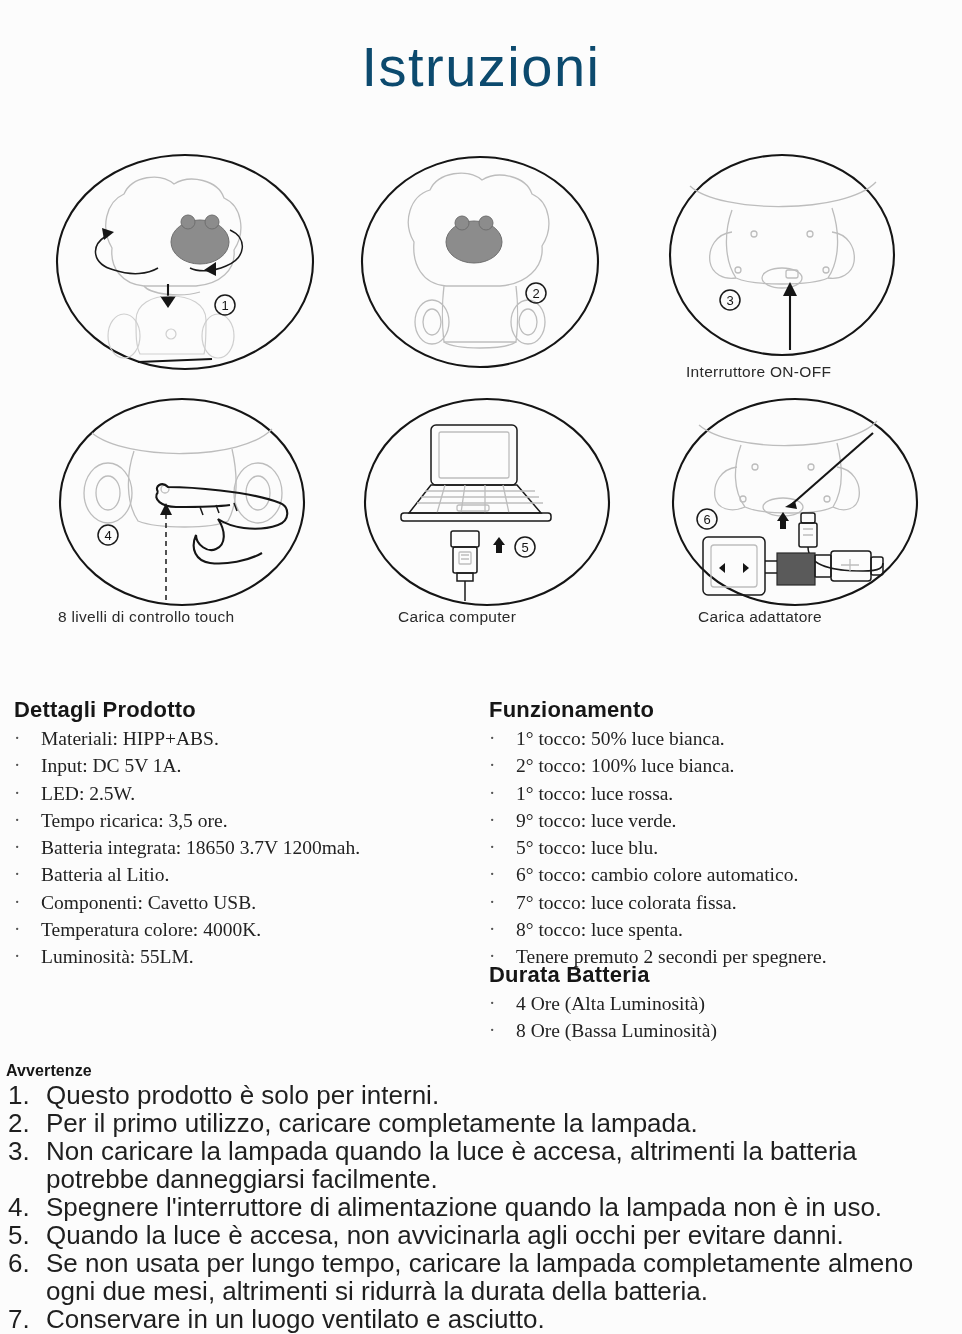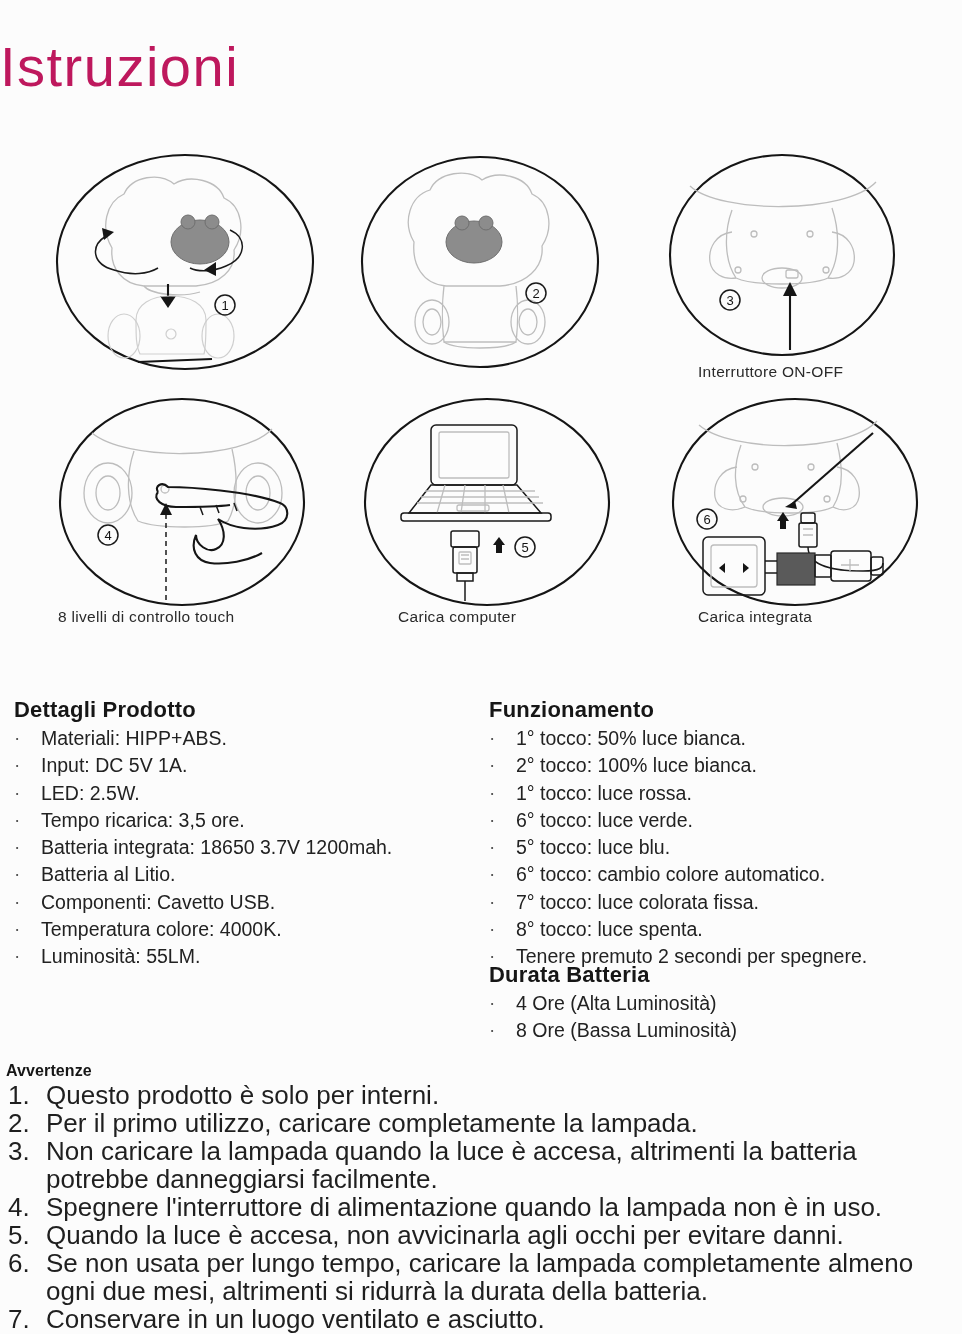--- a/index.html
+++ b/index.html
@@ -21,24 +21,25 @@
     height: 1334px;
     background: #fcfcfc;
   }
 
   
   .title {
     position: absolute;
     top: 34px;
     left: 0;
     width: 962px;
+    text-align: center;
     font-size: 56px;
     font-weight: 400;
     letter-spacing: 1.5px;
-    color: #be185d;
+    color: #0c4a6e;
   }
 
   
   .diagrams {
     position: absolute;
     top: 150px;
     left: 0;
     width: 962px;
     height: 500px;
   }
@@ -56,21 +57,21 @@
   .p5 { left: 345px; top: 245px; }
   .p6 { left: 655px; top: 245px; }
 
   .caption {
     position: absolute;
     font-size: 15.5px;
     color: #2a2a2a;
     letter-spacing: 0.3px;
     white-space: nowrap;
   }
-  .cap3 { left: 686px; top: 363px; margin-left: 12px; }
+  .cap3 { left: 686px; top: 363px; }
   .cap4 { left: 58px;  top: 608px; }
   .cap5 { left: 398px; top: 608px; text-align: center; }
   .cap6 { left: 698px; top: 608px; }
 
   
   .col-left {
     position: absolute;
     left: 6px;
     top: 697px;
     width: 470px;
@@ -91,20 +92,21 @@
     margin: 0 0 2px 8px;
     font-size: 22px;
     font-weight: bold;
     letter-spacing: 0.2px;
     color: #161616;
   }
   ul.bullets {
     list-style: none;
     margin: 0;
     padding: 0;
+    font-family: Liberation Serif, serif;
   }
   ul.bullets li {
     position: relative;
     font-size: 19.5px;
     line-height: 27.3px;
     padding-left: 35px;
     color: #222;
     white-space: nowrap;
   }
   ul.bullets li::before {
@@ -346,21 +348,21 @@
         <rect class="ink-thin" x="216" y="162" width="12" height="18" rx="2"></rect>
         <circle class="ink-thin" cx="52" cy="124" r="10"></circle>
         <text class="numtxt" x="52" y="129" text-anchor="middle">6</text>
       </svg>
     </div>
   </div>
 
   <div class="caption cap3">Interruttore ON-OFF</div>
   <div class="caption cap4">8 livelli di controllo touch</div>
   <div class="caption cap5">Carica computer</div>
-  <div class="caption cap6">Carica integrata</div>
+  <div class="caption cap6">Carica adattatore</div>
 
   <div class="col-left">
     <h2 class="sec">Dettagli Prodotto</h2>
     <ul class="bullets">
       <li>Materiali: HIPP+ABS.</li>
       <li>Input: DC 5V 1A.</li>
       <li>LED: 2.5W.</li>
       <li>Tempo ricarica: 3,5 ore.</li>
       <li>Batteria integrata: 18650 3.7V 1200mah.</li>
       <li>Batteria al Litio.</li>
@@ -369,21 +371,21 @@
       <li>Luminosità: 55LM.</li>
     </ul>
   </div>
 
   <div class="col-right">
     <h2 class="sec">Funzionamento</h2>
     <ul class="bullets">
       <li>1° tocco: 50% luce bianca.</li>
       <li>2° tocco: 100% luce bianca.</li>
       <li>1° tocco: luce rossa.</li>
-      <li>6° tocco: luce verde.</li>
+      <li>9° tocco: luce verde.</li>
       <li>5° tocco: luce blu.</li>
       <li>6° tocco: cambio colore automatico.</li>
       <li>7° tocco: luce colorata fissa.</li>
       <li>8° tocco: luce spenta.</li>
       <li>Tenere premuto 2 secondi per spegnere.</li>
     </ul>
   </div>
 
   <div class="col-right-2">
     <h2 class="sec">Durata Batteria</h2>

